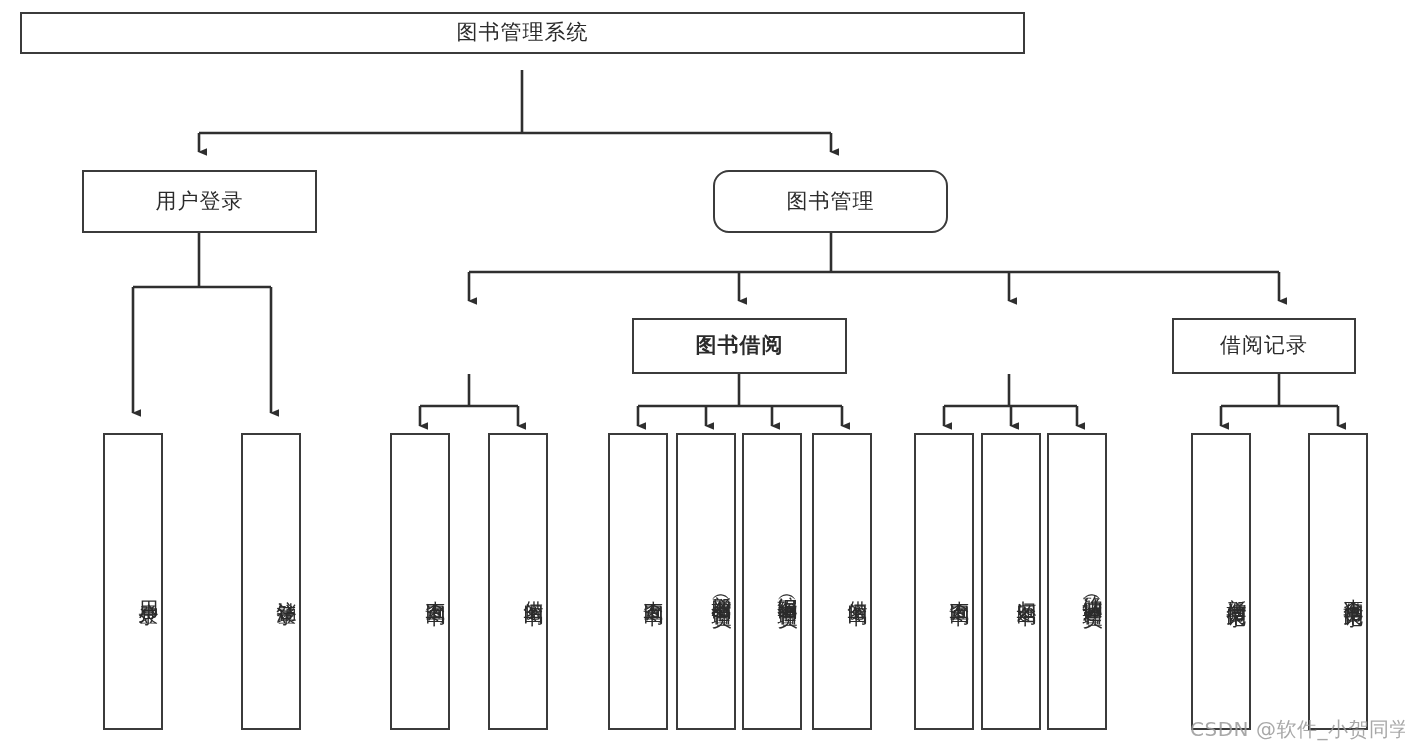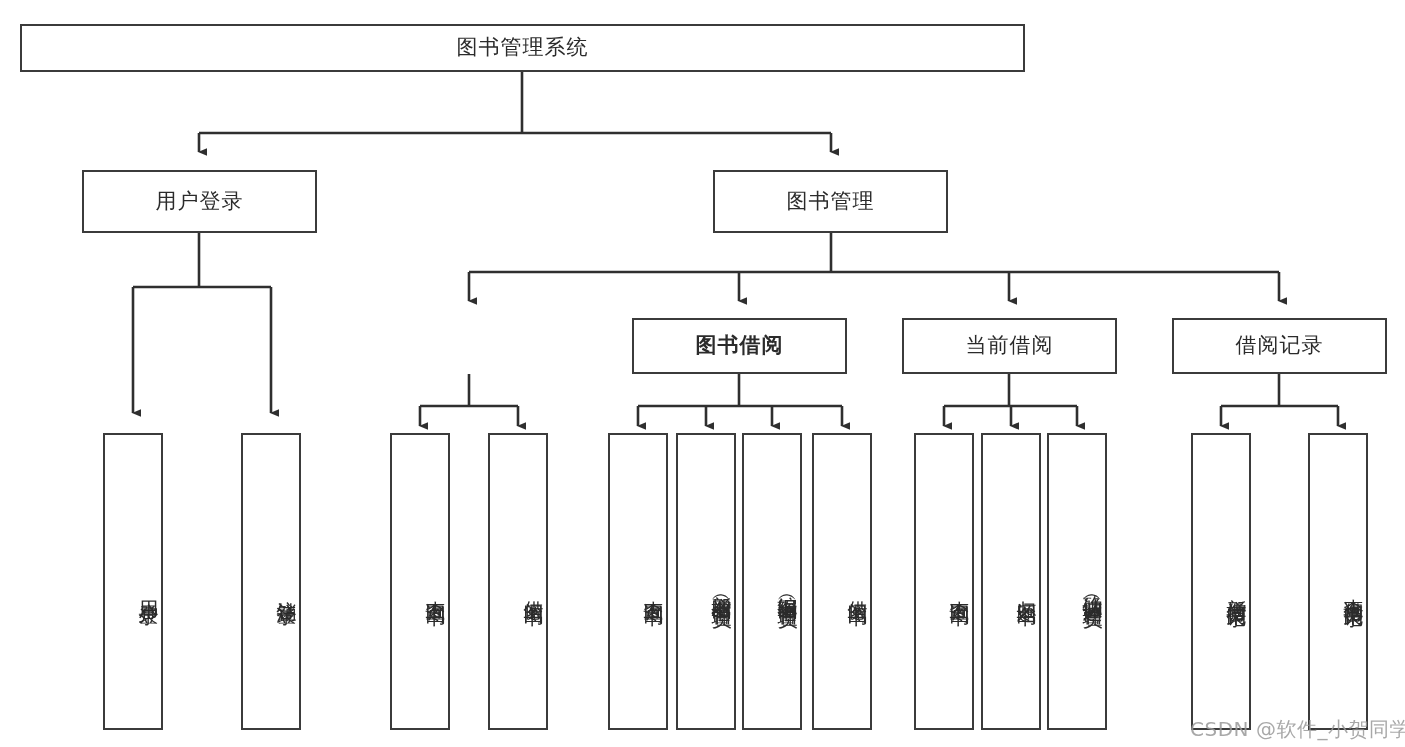--- a/index.html
+++ b/index.html
@@ -110,38 +110,35 @@
       <path d="M1011,406 L1011,426" marker-end="url(#arrowhead)"></path>
       <path d="M1077,406 L1077,426" marker-end="url(#arrowhead)"></path>
 
       <path d="M1279,374 L1279,406"></path>
       <path d="M1221,406 L1338,406"></path>
       <path d="M1221,406 L1221,426" marker-end="url(#arrowhead)"></path>
       <path d="M1338,406 L1338,426" marker-end="url(#arrowhead)"></path>
     </g>
   </svg>
 
-  <div class="node-box horizontal" style="left:20px; top:24px; width:1005px; height:48px;">
+  <div class="node-box horizontal" style="left:20px; top:12px; width:1005px; height:42px;">
     <span class="node-label">图书管理系统</span>
   </div>
 
   <div class="node-box horizontal" style="left:82px; top:170px; width:235px; height:63px;">
     <span class="node-label">用户登录</span>
   </div>
-  <div class="node-box horizontal" style="left:713px; top:170px; width:235px; height:63px;">
+  <div class="node-box horizontal" style="left:713px; top:170px; width:235px; height:63px;border-radius:16px;">
     <span class="node-label">图书管理</span>
   </div>
 
   <div class="node-box horizontal" style="left:632px; top:318px; width:215px; height:56px;font-weight:bold;">
     <span class="node-label">图书借阅</span>
   </div>
-  <div class="node-box horizontal" style="left:902px; top:318px; width:215px; height:56px;">
-    <span class="node-label">当前借阅</span>
-  </div>
-  <div class="node-box horizontal" style="left:1172px; top:318px; width:215px; height:56px;">
+  <div class="node-box horizontal" style="left:1172px; top:318px; width:184px; height:56px;">
     <span class="node-label">借阅记录</span>
   </div>
 
   <div class="node-box vertical" style="left:103px; top:433px; width:60px; height:297px;">
     <span class="node-label">用户登录</span>
   </div>
   <div class="node-box vertical" style="left:241px; top:433px; width:60px; height:297px;">
     <span class="node-label">注销登录</span>
   </div>
 

